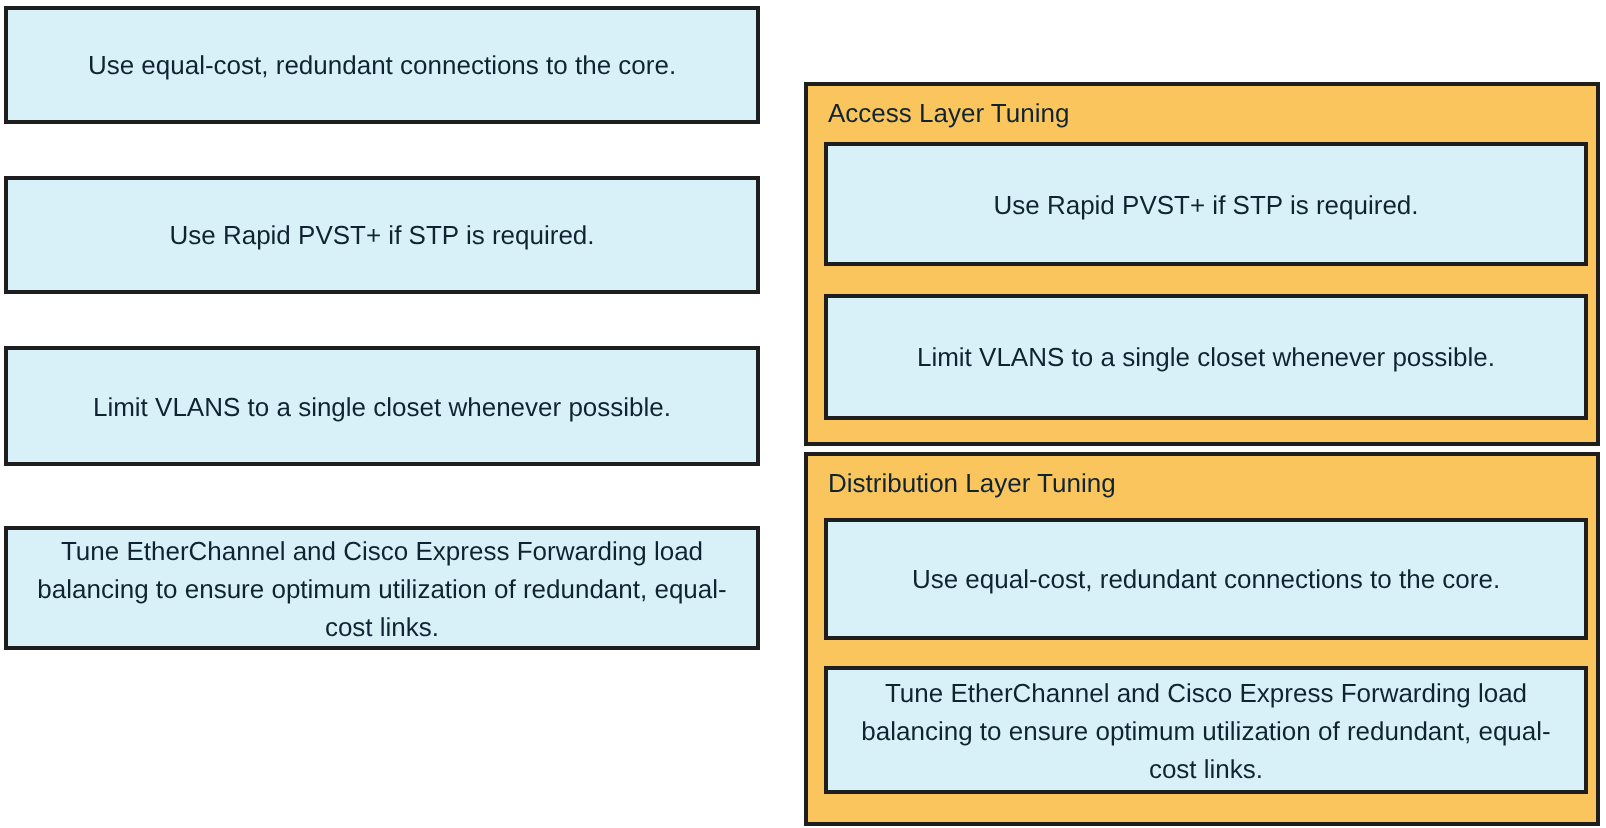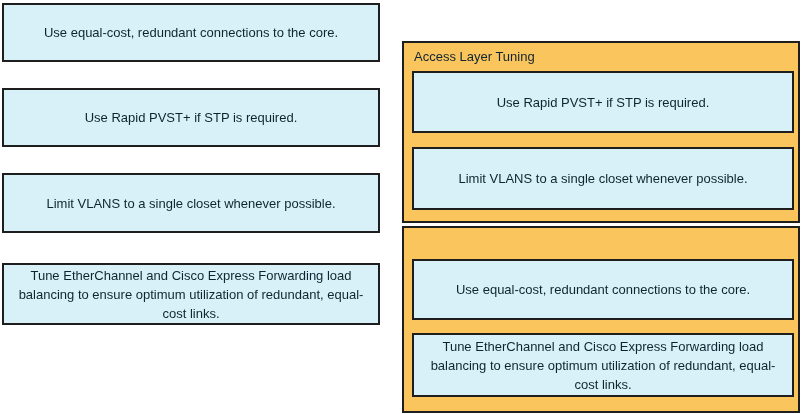--- a/index.html
+++ b/index.html
@@ -86,17 +86,18 @@
 
   <div id="src-3" class="drag-item">Tune EtherChannel and Cisco Express Forwarding load balancing to ensure optimum utilization of redundant, equal-cost links.</div>
 
   <div id="panel-access" class="panel">
     <div class="panel-title">Access Layer Tuning</div>
     <div id="access-slot-0" class="slot">Use Rapid PVST+ if STP is required.</div>
     <div id="access-slot-1" class="slot">Limit VLANS to a single closet whenever possible.</div>
   </div>
 
   <div id="panel-distribution" class="panel">
+    <div class="panel-title">Distribution Layer Tuning</div>
     <div id="dist-slot-0" class="slot">Use equal-cost, redundant connections to the core.</div>
     <div id="dist-slot-1" class="slot">Tune EtherChannel and Cisco Express Forwarding load balancing to ensure optimum utilization of redundant, equal-cost links.</div>
   </div>
 
 </div>
 
 </body></html>

